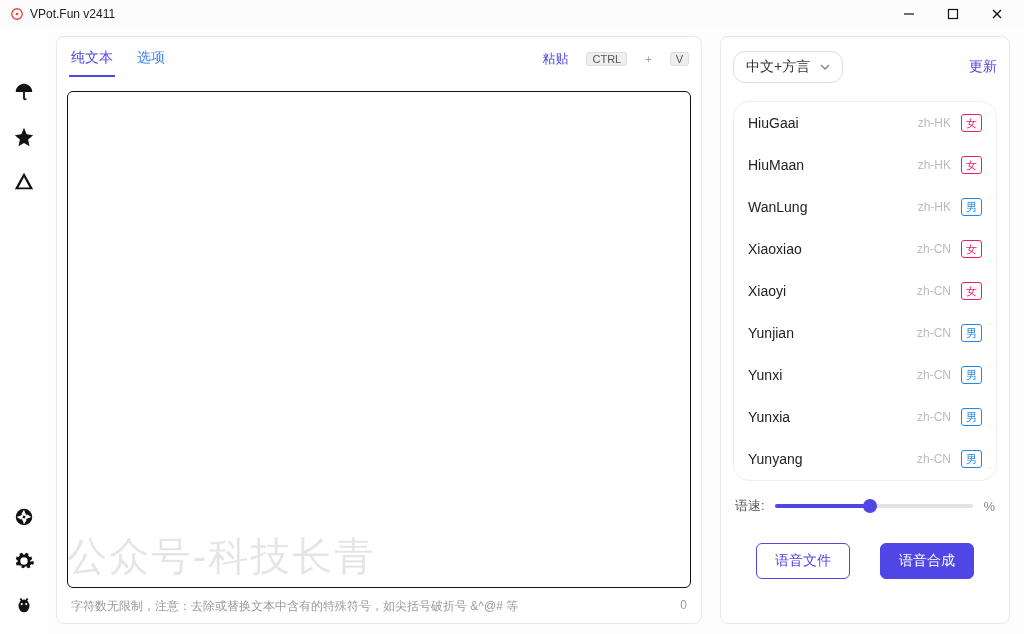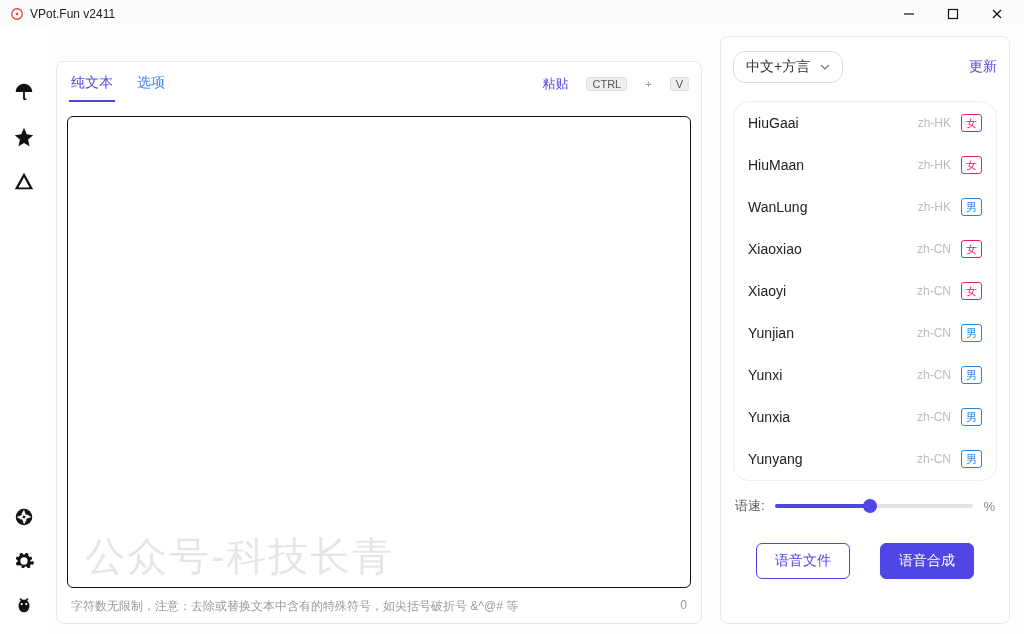--- a/index.html
+++ b/index.html
@@ -24,21 +24,20 @@
   width: 48px; background: #fff; display: flex; flex-direction: column;
   align-items: center; justify-content: space-between; padding: 54px 0 18px 0;
 }
 .sidebar-top, .sidebar-bottom { display: flex; flex-direction: column; gap: 22px; align-items: center; }
 .side-icon { width: 22px; height: 22px; cursor: pointer; display: flex; align-items: center; justify-content: center; }
 .main-area { flex: 1; display: flex; gap: 18px; padding: 8px 14px 10px 8px; }
 .left-panel {
   flex: 1; background: #fff; border: 1px solid #e8e8e8; border-radius: 8px;
   display: flex; flex-direction: column; padding: 0;
   box-shadow: 0 0 0 rgba(0,0,0,0);
-  margin-top: 25px;
 }
 .tabs-row {
   display: flex; align-items: center; justify-content: space-between;
   padding: 4px 12px 0 12px;
 }
 .tabs { display: flex; gap: 20px; }
 .tab {
   padding: 8px 2px; font-size: 14px; color: #3b82f6; cursor: pointer;
   border-bottom: 2px solid transparent;
 }
@@ -50,21 +49,21 @@
 .textarea-wrap { flex: 1; padding: 14px 10px 6px 10px; position: relative; }
 .big-textarea {
   width: 100%; height: 100%; border: 1px solid #111; border-radius: 6px;
   resize: none; padding: 8px; font-size: 14px; outline: none;
 }
 .footer-hint {
   display: flex; justify-content: space-between; padding: 4px 14px 8px 14px;
   font-size: 12px; color: #999; gap: 28px;
 }
 .watermark {
-  position: absolute; left: 28px; bottom: 10px; pointer-events: none;
+  position: absolute; left: 10px; bottom: 10px; pointer-events: none;
   font-size: 40px; font-weight: 500; color: rgba(0,0,0,0.10);
   letter-spacing: 2px;
 }
 .right-panel {
   width: 290px; background: #fff; border: 1px solid #e8e8e8; border-radius: 8px;
   display: flex; flex-direction: column; padding: 14px 12px 14px 12px;
 }
 .right-top { display: flex; justify-content: space-between; align-items: center; margin-bottom: 18px; }
 .lang-select {
   border: 1px solid #ddd; border-radius: 12px; padding: 6px 12px;

